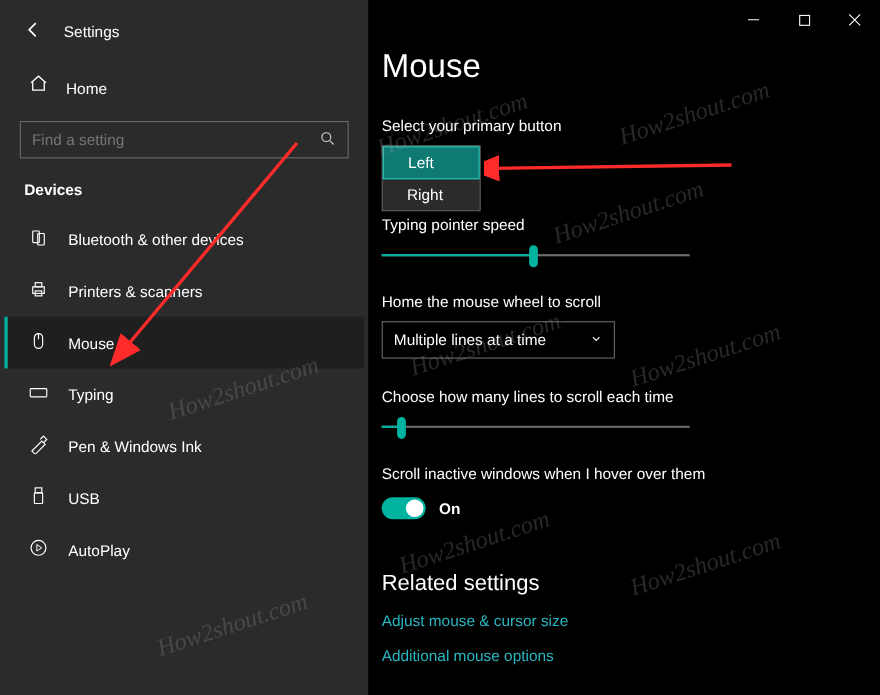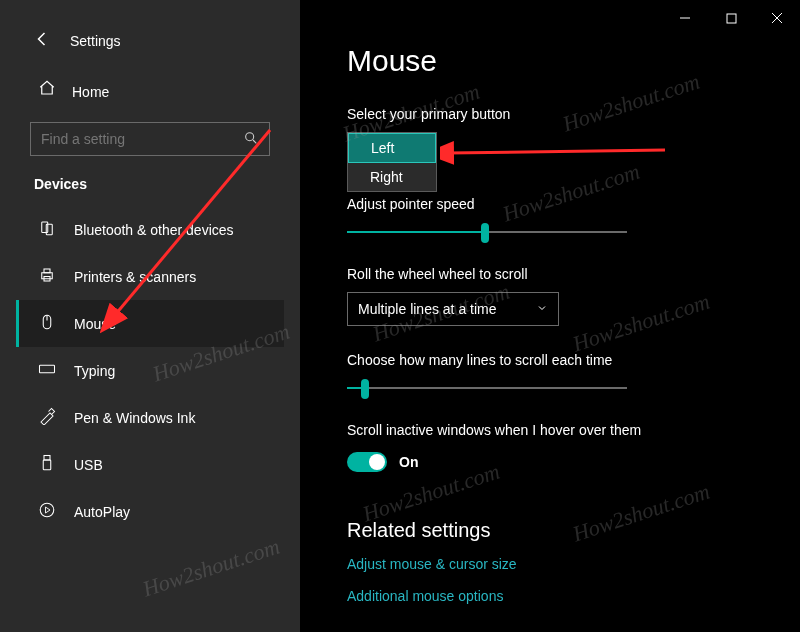--- a/index.html
+++ b/index.html
@@ -5,23 +5,23 @@
   * { margin: 0; padding: 0; box-sizing: border-box; }
   body {
     width: 800px; height: 632px;
     font-family: "Segoe UI", Arial, sans-serif;
     background: #000; color: #fff;
     overflow: hidden; position: relative;
     font-size: 14px;
   }
   .sidebar {
     position: absolute; left: 0; top: 0;
-    width: 300px; height: 100%;
+    width: 335px; height: 100%;
     background: #2b2b2b;
-    padding: 16px;
+    padding: 4px;
   }
   .titleline {
     display: flex; align-items: center;
     padding: 14px 18px 12px 18px;
     gap: 18px;
   }
   .titleline .back svg { width: 18px; height: 18px; stroke: #fff; }
   .titleline .title { font-size: 14px; color: #fff; }
   .sb-home {
     display: flex; align-items: flex-end; gap: 16px;
@@ -253,28 +253,28 @@
   </div>
 
   <div class="page-title">Mouse</div>
 
   <div class="section-label">Select your primary button</div>
   <div class="dropopen">
     <div class="opt selected">Left</div>
     <div class="opt">Right</div>
   </div>
 
-  <div class="speed-label" style="margin-top:4px">Adjust pointer speed</div>
+  <div class="speed-label" style="margin-top:4px">Typing pointer speed</div>
   <div class="slider-wrap">
     <div class="track-bg"></div>
     <div class="track-fill" style="width:48%"></div>
     <div class="thumb" style="left:48%"></div>
   </div>
 
-  <div class="section-label gap-26">Roll the wheel wheel to scroll</div>
+  <div class="section-label gap-26">Home the mouse wheel to scroll</div>
   <div class="dropdown">
     <span>Multiple lines at a time</span>
     <span class="chev"><svg viewBox="0 0 24 24">
           <path d="M6 9 L12 15 L18 9" stroke-width="2"></path>
         </svg></span>
   </div>
 
   <div class="section-label gap-26">Choose how many lines to scroll each time</div>
   <div class="slider-wrap">
     <div class="track-bg"></div>

